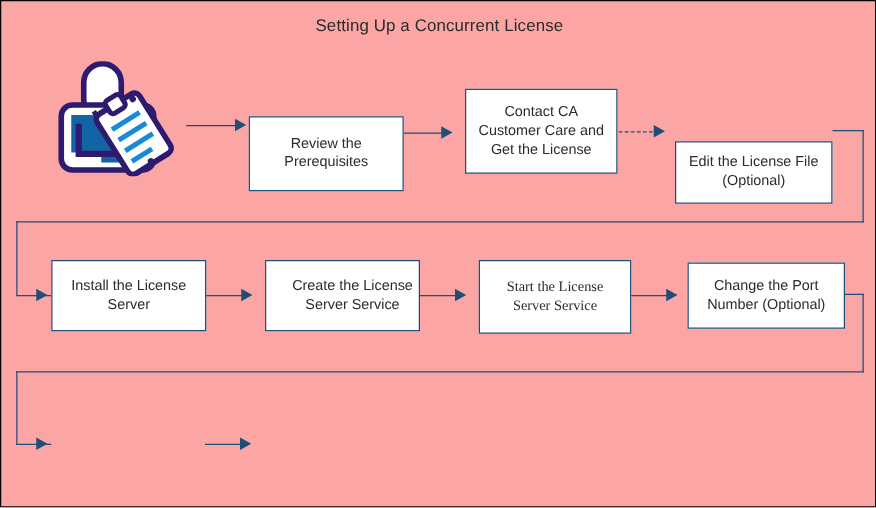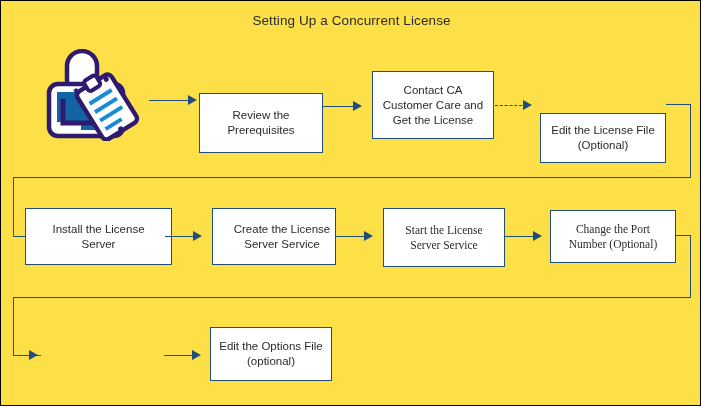--- a/index.html
+++ b/index.html
@@ -11,21 +11,21 @@
   body {
     font-family: "Liberation Sans", "DejaVu Sans", sans-serif;
   }
 
   #diagram-frame {
     position: relative;
     width: 701px;
     height: 406px;
     box-sizing: border-box;
     border: 1px solid #000000;
-    background: #fde047;
+    background: #fca5a5;
     overflow: hidden;
   }
 
   #diagram-title {
     position: absolute;
     left: 0;
     top: 12px;
     width: 701px;
     text-align: center;
     font-size: 13.5px;
@@ -148,21 +148,21 @@
 (Optional)</span>
   </div>
 
   <div class="conn h" style="left:665px; top:103px; width:25px;"></div>
   <div class="conn v" style="left:688.6px; top:103px; height:74px;"></div>
   <div class="conn h" style="left:12px; top:176px; width:678px;"></div>
   <div class="conn v" style="left:12px; top:176px; height:60px;"></div>
   <div class="conn h" style="left:12px; top:235px; width:28px;"></div>
   <div class="arrow" style="left:28px; top:230px;"></div>
 
-  <div class="node" style="left:24px; top:207px; width:147px; height:57px;">
+  <div class="node" style="left:40px; top:207px; width:124px; height:57px;">
     <span class="label">Install the License
 Server</span>
   </div>
 
   <div class="conn h" style="left:164px; top:235px; width:32px;"></div>
   <div class="arrow" style="left:192px; top:230px;"></div>
 
   <div class="node" style="left:211px; top:207px; width:124px; height:57px;padding-left:20px;">
     <span class="label">Create the License
 Server Service</span>
@@ -172,34 +172,30 @@
   <div class="arrow" style="left:363px; top:230px;"></div>
 
   <div class="node" style="left:382px; top:207px; width:122px; height:59px;font-family:Liberation Serif, serif;">
     <span class="label">Start the License
 Server Service</span>
   </div>
 
   <div class="conn h" style="left:504px; top:235px; width:32px;"></div>
   <div class="arrow" style="left:532px; top:230px;"></div>
 
-  <div class="node" style="left:549px; top:209px; width:126px; height:53px;font-family:Liberation Serif, serif;">
+  <div class="node" style="left:549px; top:209px; width:126px; height:53px;">
     <span class="label">Change the Port
 Number (Optional)</span>
   </div>
 
   <div class="conn h" style="left:675px; top:234px; width:15px;"></div>
   <div class="conn v" style="left:688.6px; top:234px; height:63px;"></div>
   <div class="conn h" style="left:12px; top:296px; width:678px;"></div>
   <div class="conn v" style="left:12px; top:296px; height:59px;"></div>
   <div class="conn h" style="left:12px; top:354px; width:28px;"></div>
   <div class="arrow" style="left:28px; top:349px;"></div>
 
 
   <div class="conn h" style="left:163px; top:354px; width:32px;"></div>
   <div class="arrow" style="left:191px; top:349px;"></div>
 
-  <div class="node" style="left:209px; top:326px; width:122px; height:54px;">
-    <span class="label">Edit the Options File
-(optional)</span>
-  </div>
 
 </div>
 
 </body></html>

